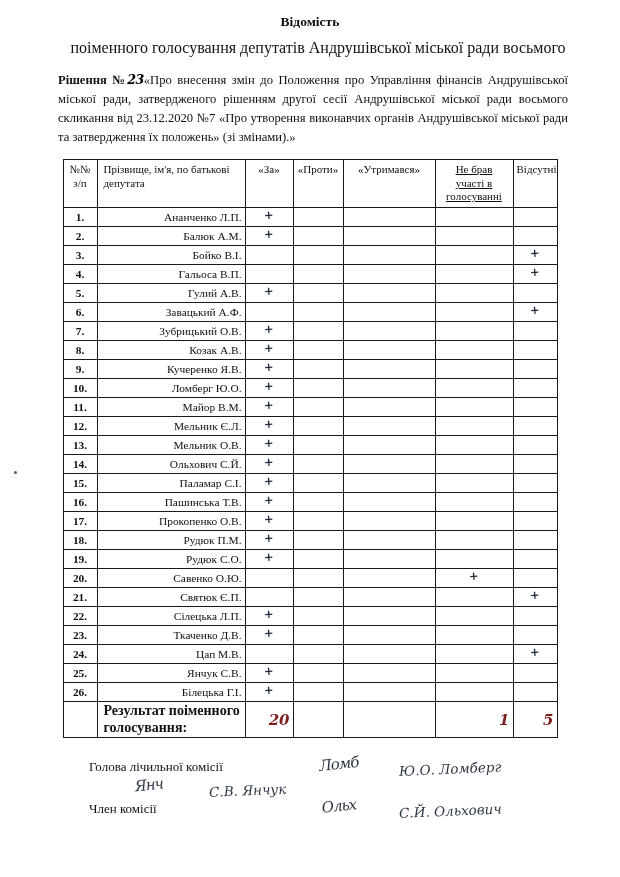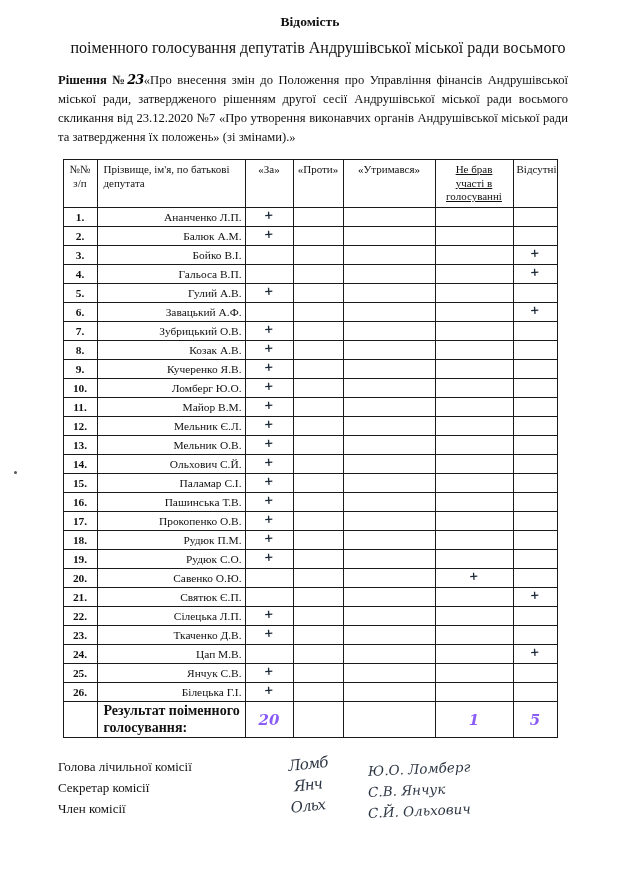--- a/index.html
+++ b/index.html
@@ -100,31 +100,31 @@
     vertical-align: middle;
   }
   tr.result .res-label {
     font-size: 14px;
     line-height: 1.2;
     text-align: left;
     padding-left: 6px !important;
     font-weight: bold;
   }
   tr.result .res-val {
-    text-align: center;
+    text-align: right;
     font-family: "DejaVu Serif", serif;
     font-style: italic;
     font-weight: bold;
     font-size: 15px;
-    color: #8b5cf6;
+    color: #7f1d1d;
   }
   .signatures {
     margin: 18px 0 0 0;
     position: relative;
-    padding-left: 58px;
+    padding-left: 89px;
     font-size: 13px;
   }
   .sig-row {
     display: flex;
     align-items: flex-end;
     height: 19px;
     margin-bottom: 2px;
   }
   .sig-role {
     width: 190px;
@@ -450,21 +450,20 @@
     </tfoot>
   </table>
 
   <div class="signatures" id="signatures">
       <div class="sig-row">
         <div class="sig-role">Голова лічильної комісії</div>
         <div class="sig-scribble">Ломб</div>
         <div class="sig-name">Ю.О. Ломберг</div>
       </div>
       <div class="sig-row">
-        <div class="sig-role">Секретар комісії</div>
         <div class="sig-scribble">Янч</div>
         <div class="sig-name">С.В. Янчук</div>
       </div>
       <div class="sig-row">
         <div class="sig-role">Член комісії</div>
         <div class="sig-scribble">Ольх</div>
         <div class="sig-name">С.Й. Ольхович</div>
       </div>
     </div>
 

